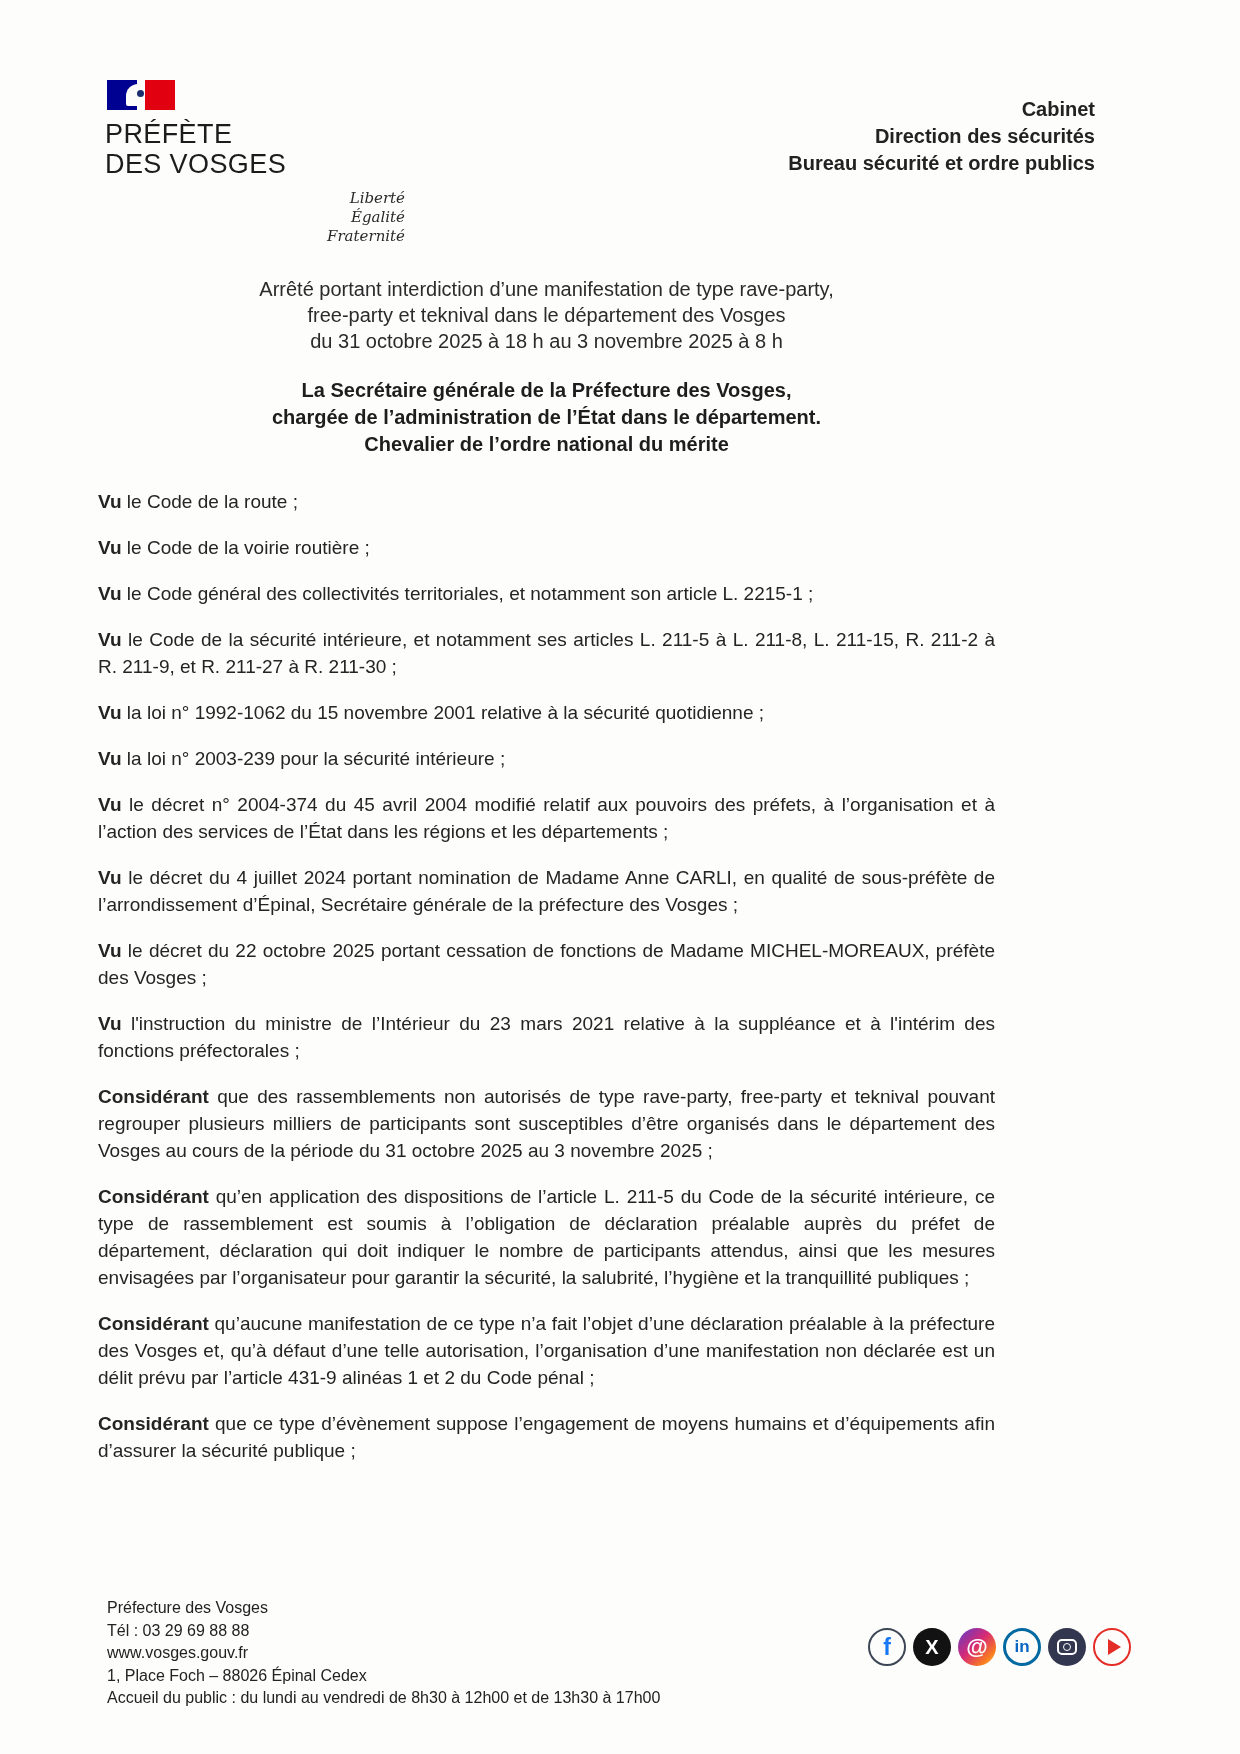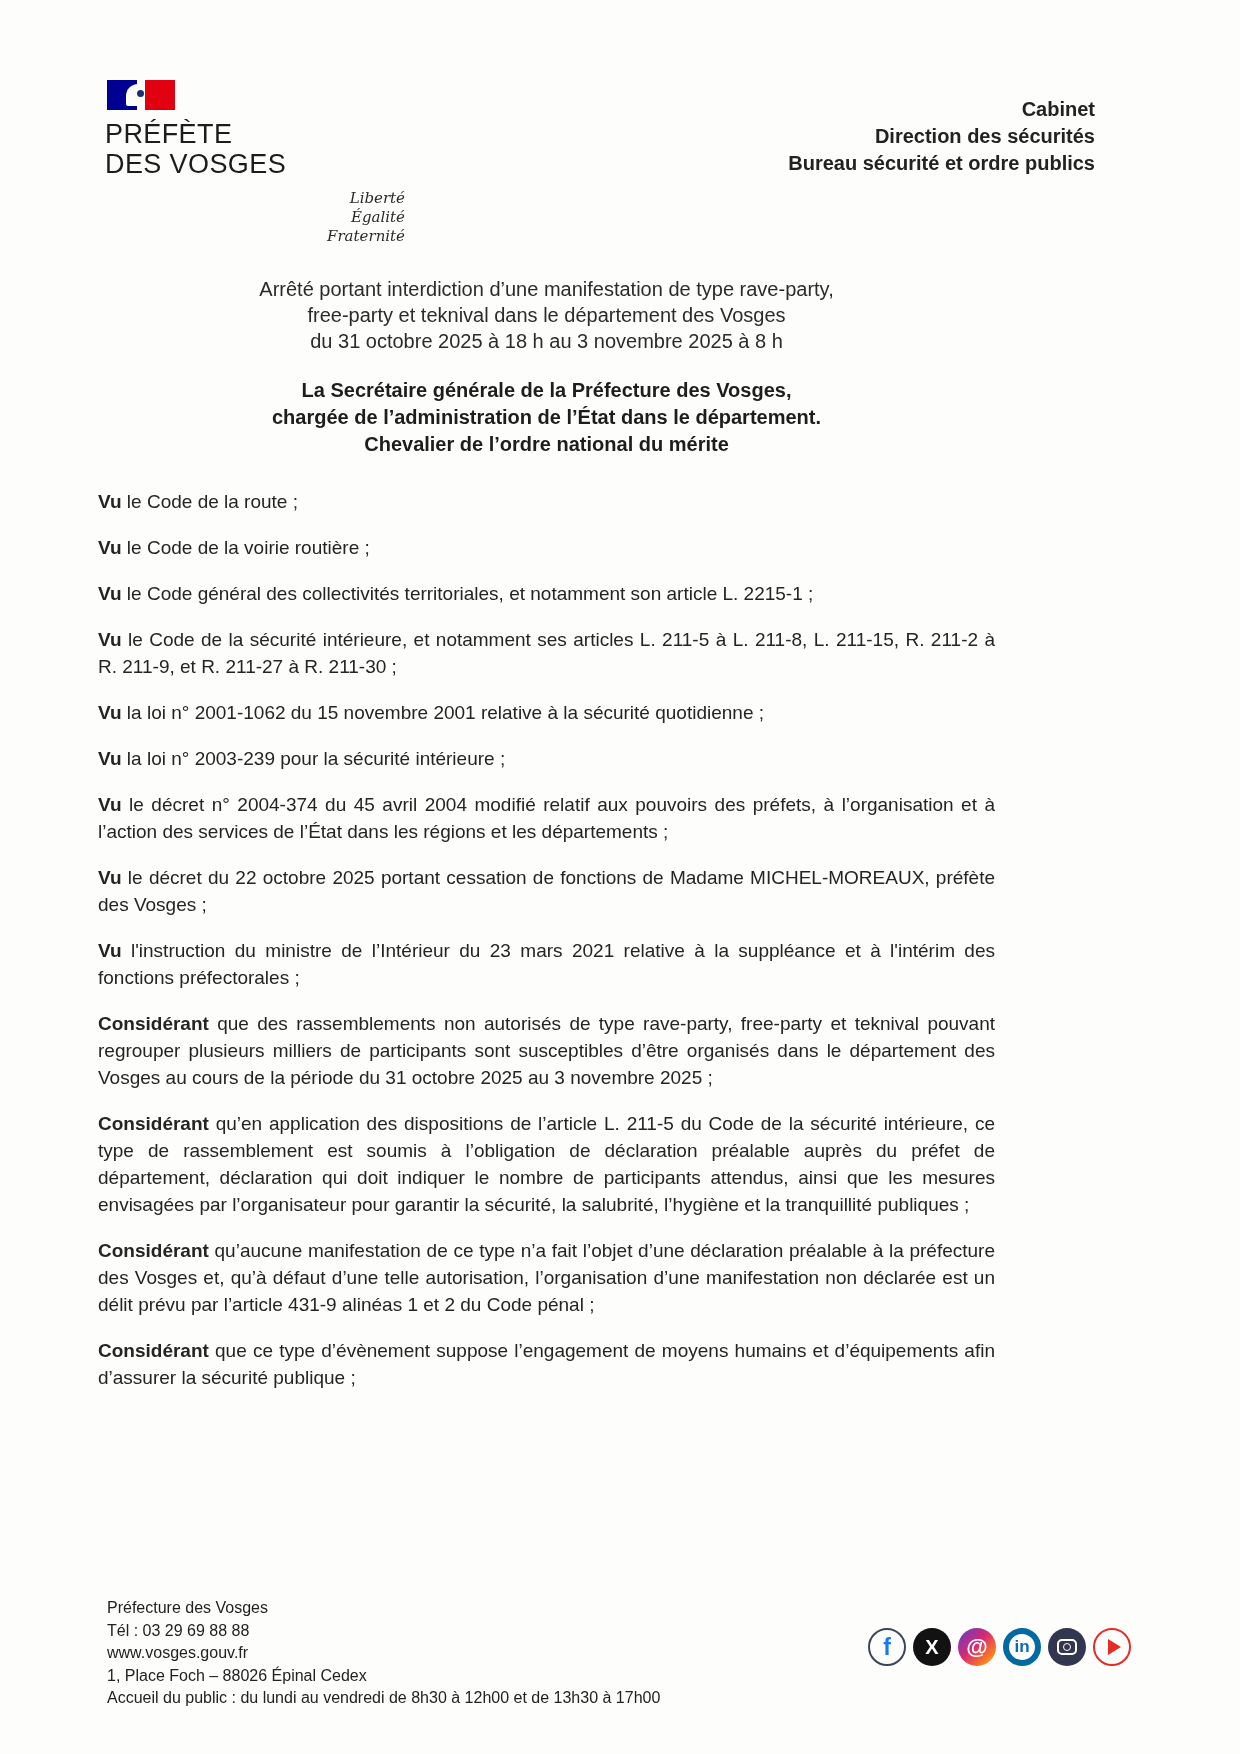--- a/index.html
+++ b/index.html
@@ -40,21 +40,21 @@
   .para { font-size:19px; line-height:27px; text-align:justify; margin-top:19px; color:#242424; }
   .para:first-child { margin-top:0; }
   .lead { font-weight:700; }
   
   .footer { position:absolute; left:107px; top:1597px; font-size:16px; line-height:22.5px; color:#222; }
   .social-row { position:absolute; top:1628px; left:868px; display:flex; gap:7px; }
   .ic { width:38px; height:38px; border-radius:50%; display:flex; align-items:center; justify-content:center; font-weight:700; }
   .ic-facebook { border:2px solid #3c4654; color:#1877f2; font-size:23px; }
   .ic-x { background:#121212; color:#ffffff; font-size:20px; font-weight:800; }
   .ic-threads { background:linear-gradient(135deg,#5b3ec8 0%,#d62976 45%,#fa7e1e 80%,#feda75 100%); color:#ffffff; font-size:22px; font-weight:700; }
-  .ic-linkedin { border:6px solid #0369a1; color:#0a66c2; font-size:17px; }
+  .ic-linkedin { border:3px solid #0369a1; color:#0a66c2; font-size:17px; }
   .ic-instagram { background:#33364f; }
   .cam { position:relative; width:20px; height:16px; border:2px solid #fff; border-radius:5px; display:flex; align-items:center; justify-content:center; }
   .cam::after { content:""; width:6px; height:6px; border:1.6px solid #fff; border-radius:50%; }
   .ic-youtube { border:2px solid #e52d27; }
   .play { width:0; height:0; border-left:13px solid #e52d27; border-top:8px solid transparent; border-bottom:8px solid transparent; margin-left:4px; }
 </style>
 </head>
 <body>
 
 <div class="page">
@@ -92,23 +92,24 @@
     <div class="subtitle-block">
       <div>La Secrétaire générale de la Préfecture des Vosges,</div>
       <div>chargée de l’administration de l’État dans le département.</div>
       <div>Chevalier de l’ordre national du mérite</div>
     </div>
     <div class="body-paragraphs">
         <p class="para"><span class="lead">Vu</span> <span>le Code de la route ;</span></p>
         <p class="para"><span class="lead">Vu</span> <span>le Code de la voirie routière ;</span></p>
         <p class="para"><span class="lead">Vu</span> <span>le Code général des collectivités territoriales, et notamment son article L. 2215-1 ;</span></p>
         <p class="para"><span class="lead">Vu</span> <span>le Code de la sécurité intérieure, et notamment ses articles L. 211-5 à L. 211-8, L. 211-15, R. 211-2 à R. 211-9, et R. 211-27 à R. 211-30 ;</span></p>
-        <p class="para"><span class="lead">Vu</span> <span>la loi n° 2001-1062 du 15 novembre 2001 relative à la sécurité quotidienne ;</span></p>
+        <p class="para"><span class="lead">Vu</span> <span>la loi n° 1992-1062 du 15 novembre 2001 relative à la sécurité quotidienne ;</span></p>
         <p class="para"><span class="lead">Vu</span> <span>la loi n° 2003-239 pour la sécurité intérieure ;</span></p>
         <p class="para"><span class="lead">Vu</span> <span>le décret n° 2004-374 du 45 avril 2004 modifié relatif aux pouvoirs des préfets, à l’organisation et à l’action des services de l’État dans les régions et les départements ;</span></p>
+        <p class="para"><span class="lead">Vu</span> <span>le décret du 4 juillet 2024 portant nomination de Madame Anne CARLI, en qualité de sous-préfète de l’arrondissement d’Épinal, Secrétaire générale de la préfecture des Vosges ;</span></p>
         <p class="para"><span class="lead">Vu</span> <span>le décret du 22 octobre 2025 portant cessation de fonctions de Madame MICHEL-MOREAUX, préfète des Vosges ;</span></p>
         <p class="para"><span class="lead">Vu</span> <span>l'instruction du ministre de l’Intérieur du 23 mars 2021 relative à la suppléance et à l'intérim des fonctions préfectorales ;</span></p>
         <p class="para"><span class="lead">Considérant</span> <span>que des rassemblements non autorisés de type rave-party, free-party et teknival pouvant regrouper plusieurs milliers de participants sont susceptibles d’être organisés dans le département des Vosges au cours de la période du 31 octobre 2025 au 3 novembre 2025 ;</span></p>
         <p class="para"><span class="lead">Considérant</span> <span>qu’en application des dispositions de l’article L. 211-5 du Code de la sécurité intérieure, ce type de rassemblement est soumis à l’obligation de déclaration préalable auprès du préfet de département, déclaration qui doit indiquer le nombre de participants attendus, ainsi que les mesures envisagées par l’organisateur pour garantir la sécurité, la salubrité, l’hygiène et la tranquillité publiques ;</span></p>
         <p class="para"><span class="lead">Considérant</span> <span>qu’aucune manifestation de ce type n’a fait l’objet d’une déclaration préalable à la préfecture des Vosges et, qu’à défaut d’une telle autorisation, l’organisation d’une manifestation non déclarée est un délit prévu par l’article 431-9 alinéas 1 et 2 du Code pénal ;</span></p>
         <p class="para"><span class="lead">Considérant</span> <span>que ce type d’évènement suppose l’engagement de moyens humains et d’équipements afin d’assurer la sécurité publique ;</span></p>
       </div>
   </div>
 
   <div class="footer">

